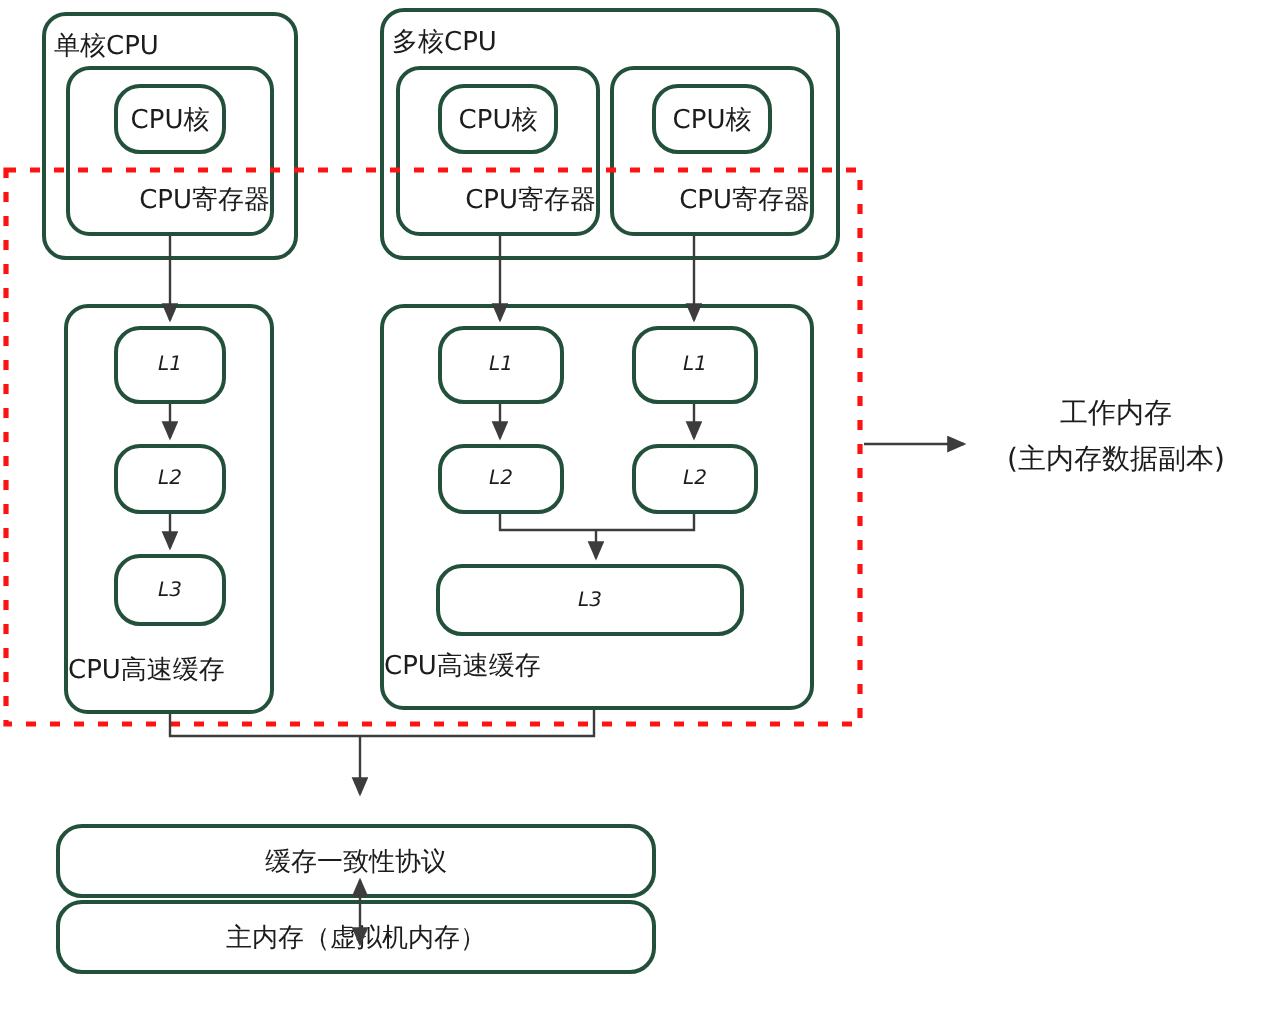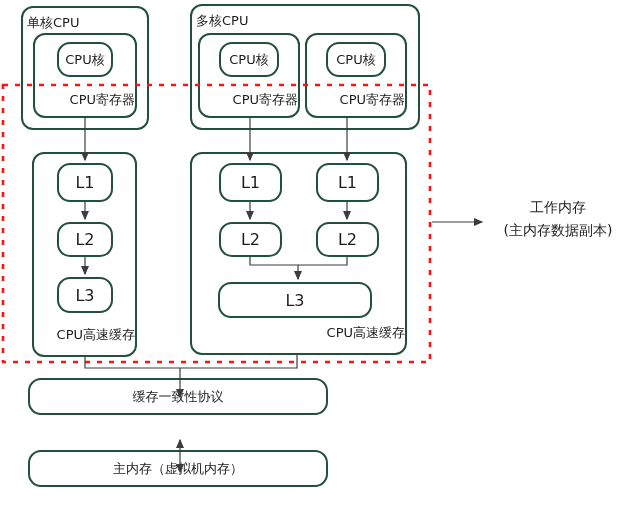--- a/index.html
+++ b/index.html
@@ -14,22 +14,22 @@
     position:relative;width:636px;height:515px;background:var(--background);
     font-family:"DejaVu Sans","Liberation Sans",sans-serif;
     color:var(--text);font-size:13px;overflow:hidden;
   }
   .box{position:absolute;border:2px solid var(--box-border);border-radius:12px;background:var(--background);box-sizing:border-box;}
   .box.r10{border-radius:10px;}
   .box.r17{border-radius:17px;}
   .box.flex{display:flex;align-items:center;justify-content:center;border-radius:13px;}
   .box-title{position:absolute;top:6px;left:4px;width:100%;text-align:left;}
   .bottom-label{position:absolute;bottom:7px;left:0;width:100%;text-align:right;}
-  .cache-label{position:absolute;bottom:11px;left:0;width:100%;text-align:right;}
-  .lvl{font-size:16px;}
+  .cache-label{position:absolute;bottom:11px;left:0;width:100%;text-align:left;}
+  .lvl{font-size:10px;font-style:italic;}
   .wm-label{position:absolute;left:468px;top:196px;width:180px;text-align:center;line-height:23px;font-size:14px;}
   svg.layer{position:absolute;left:0;top:0;z-index:5;pointer-events:none;}
   .conn{stroke:var(--connector);stroke-width:1.2;fill:none;}
   .arrowhead{fill:var(--connector);}
   .dashed-rect{stroke:var(--boundary);stroke-width:2.6;fill:none;stroke-dasharray:5 7;}
 </style>
 </head>
 <body>
 
 <div class="canvas">
@@ -85,21 +85,21 @@
   <div class="box r10 flex" style="left:219px;top:222px;width:63px;height:35px;">
     <span class="lvl">L2</span>
   </div>
   <div class="box r10 flex" style="left:316px;top:222px;width:63px;height:35px;">
     <span class="lvl">L2</span>
   </div>
   <div class="box r10 flex" style="left:218px;top:282px;width:154px;height:36px;">
     <span class="lvl">L3</span>
   </div>
 
-  <div class="box r17 flex" style="left:28px;top:378px;width:300px;height:37px;">
+  <div class="box r17 flex" style="left:28px;top:412px;width:300px;height:37px;">
     <span>缓存一致性协议</span>
   </div>
   <div class="box r17 flex" style="left:28px;top:450px;width:300px;height:37px;">
     <span>主内存（虚拟机内存）</span>
   </div>
 
   <div class="wm-label">
     <div>工作内存</div>
     <div>(主内存数据副本)</div>
   </div>

